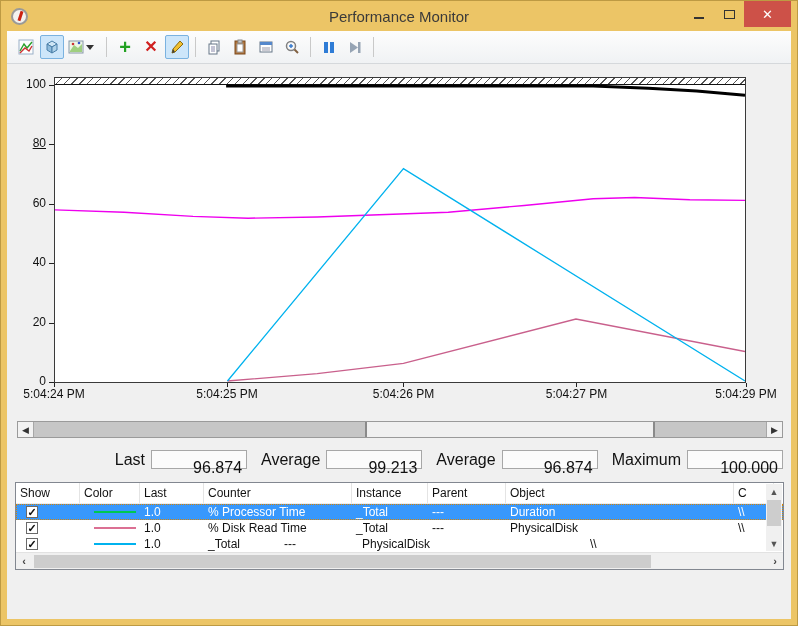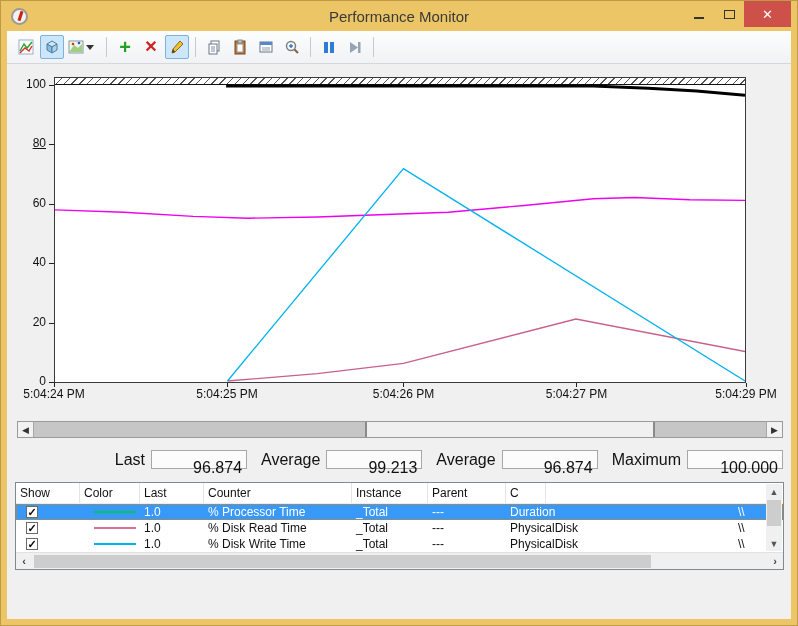--- a/index.html
+++ b/index.html
@@ -247,20 +247,21 @@
     </div>
 
     <div class="legend">
       <div class="lg-header" id="lg-header">
           <div class="lg-hcell" style="width: 64px;">Show</div>
           <div class="lg-hcell" style="width: 60px;">Color</div>
           <div class="lg-hcell" style="width: 64px;">Last</div>
           <div class="lg-hcell" style="width: 148px;">Counter</div>
           <div class="lg-hcell" style="width: 76px;">Instance</div>
           <div class="lg-hcell" style="width: 78px;">Parent</div>
+          <div class="lg-hcell" style="width: 228px;">Object</div>
           <div class="lg-hcell" style="width: 40px;">C</div>
         </div>
       <div id="lg-body">
           <div class="lg-row sel">
             <div class="lg-cell" style="width: 64px;">
               <div class="chk">✓</div>
             </div>
             <div class="lg-cell" style="width: 60px;">
               <div class="swatch" style="background: rgb(0, 200, 80);"></div>
             </div>
@@ -286,21 +287,20 @@
             <div class="lg-cell" style="width: 14px;">\\</div>
           </div>
           <div class="lg-row">
             <div class="lg-cell" style="width: 64px;">
               <div class="chk">✓</div>
             </div>
             <div class="lg-cell" style="width: 60px;">
               <div class="swatch" style="background: rgb(0, 178, 238);"></div>
             </div>
             <div class="lg-cell" style="width: 64px;">1.0</div>
-            <div class="lg-cell" style="width: 148px;">% Disk Write Time</div>
             <div class="lg-cell" style="width: 76px;">_Total</div>
             <div class="lg-cell" style="width: 78px;">---</div>
             <div class="lg-cell" style="width: 228px;">PhysicalDisk</div>
             <div class="lg-cell" style="width: 14px;">\\</div>
           </div>
         </div>
       <div class="vscroll">
         <div class="vs-arrow">▲</div>
         <div class="vs-thumb"></div>
         <div class="vs-arrow down">▼</div>

